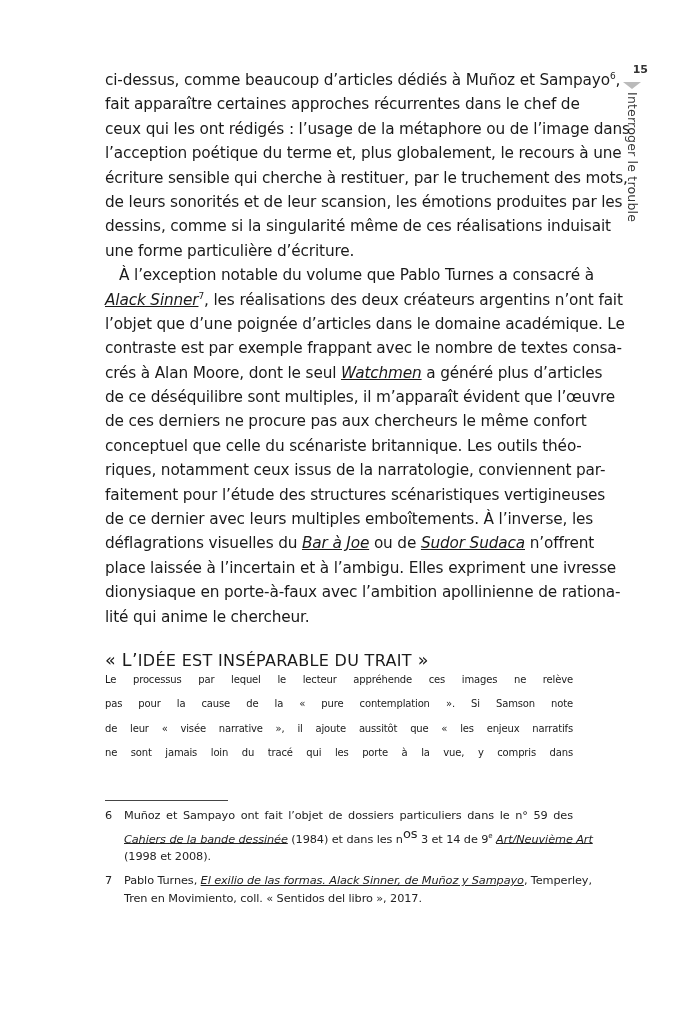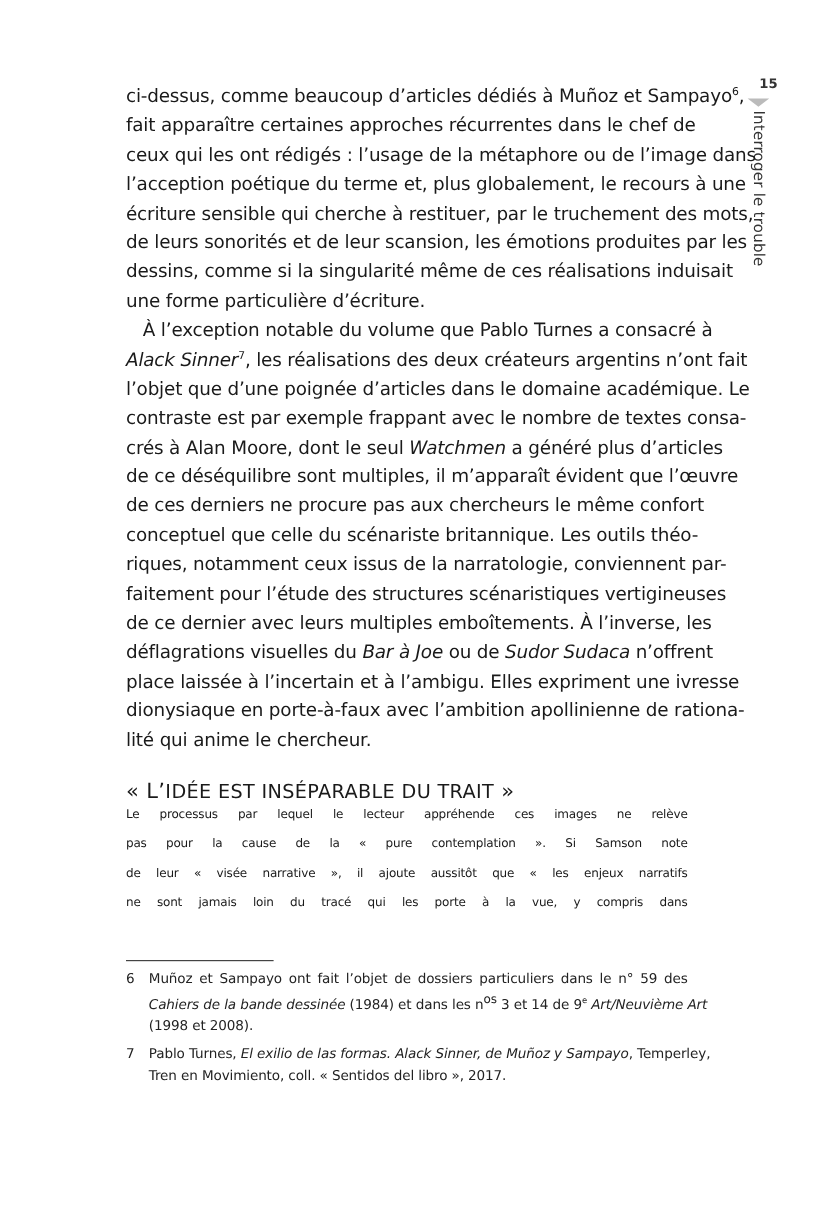--- a/index.html
+++ b/index.html
@@ -6,21 +6,21 @@
     body { width: 700px; height: 1016px; position: relative; overflow: hidden; color: #1a1a1a; }
     .page { position: absolute; left: 0; top: 0; width: 700px; height: 1016px; background: #fff; }
     .body-text {
       position: absolute; left: 105px; top: 68px; width: 468px;
       font-family: "DejaVu Sans", sans-serif; font-size: 15.3px; line-height: 24.4px;
       letter-spacing: -0.15px;
     }
     .line { display: block; white-space: nowrap; text-align: justify; text-align-last: justify; height: 24.4px; }
     .line.last { text-align-last: left; }
     .line.indent { padding-left: 14px; }
-    .it { font-style: italic; }
+    .it { font-style: italic; text-decoration: underline; }
     sup.fn { font-size: 9px; vertical-align: 6px; line-height: 0; }
     .heading {
       position: absolute; left: 105px; top: 647px; width: 470px;
       font-family: "DejaVu Sans", sans-serif; font-size: 17.5px; line-height: 26px;
       letter-spacing: 0.3px; white-space: nowrap;
     }
     .heading .sc { font-size: 16px; text-align: right; }
     .body-text2 { position: absolute; left: 105px; top: 668px; width: 468px;
       font-family: "DejaVu Sans", sans-serif; font-size: 10px; line-height: 24.4px; letter-spacing: -0.15px; }
     .fn-rule { position: absolute; left: 105px; top: 800px; width: 123px; height: 1px; background: #444; }
@@ -84,21 +84,21 @@
     <span class="line">de leur « visée narrative », il ajoute aussitôt que « les enjeux narratifs</span>
     <span class="line">ne sont jamais loin du tracé qui les porte à la vue, y compris dans</span>
   </div>
 
   <div class="fn-rule"></div>
 
   <div class="footnotes">
     <div class="fn-item">
       <span class="fn-num">6</span>
       <span class="fn-line">Muñoz et Sampayo ont fait l’objet de dossiers particuliers dans le n° 59 des</span>
-      <span class="fn-line"><span class="it">Cahiers de la bande dessinée</span><span> (1984) et dans les n</span><sup style="font-size:10px">os</sup><span> 3 et 14 de 9</span><sup style="font-size:7px">e</sup><span> </span><span class="it">Art/Neuvième Art</span></span>
+      <span class="fn-line"><span class="it">Cahiers de la bande dessinée</span><span> (1984) et dans les n</span><sup style="font-size:13px">os</sup><span> 3 et 14 de 9</span><sup style="font-size:7px">e</sup><span> </span><span class="it">Art/Neuvième Art</span></span>
       <span class="fn-line last">(1998 et 2008).</span>
     </div>
     <div class="fn-item">
       <span class="fn-num">7</span>
       <span class="fn-line"><span>Pablo Turnes, </span><span class="it">El exilio de las formas. Alack Sinner, de Muñoz y Sampayo</span><span>, Temperley,</span></span>
       <span class="fn-line last">Tren en Movimiento, coll. « Sentidos del libro », 2017.</span>
     </div>
   </div>
 
 </div>

